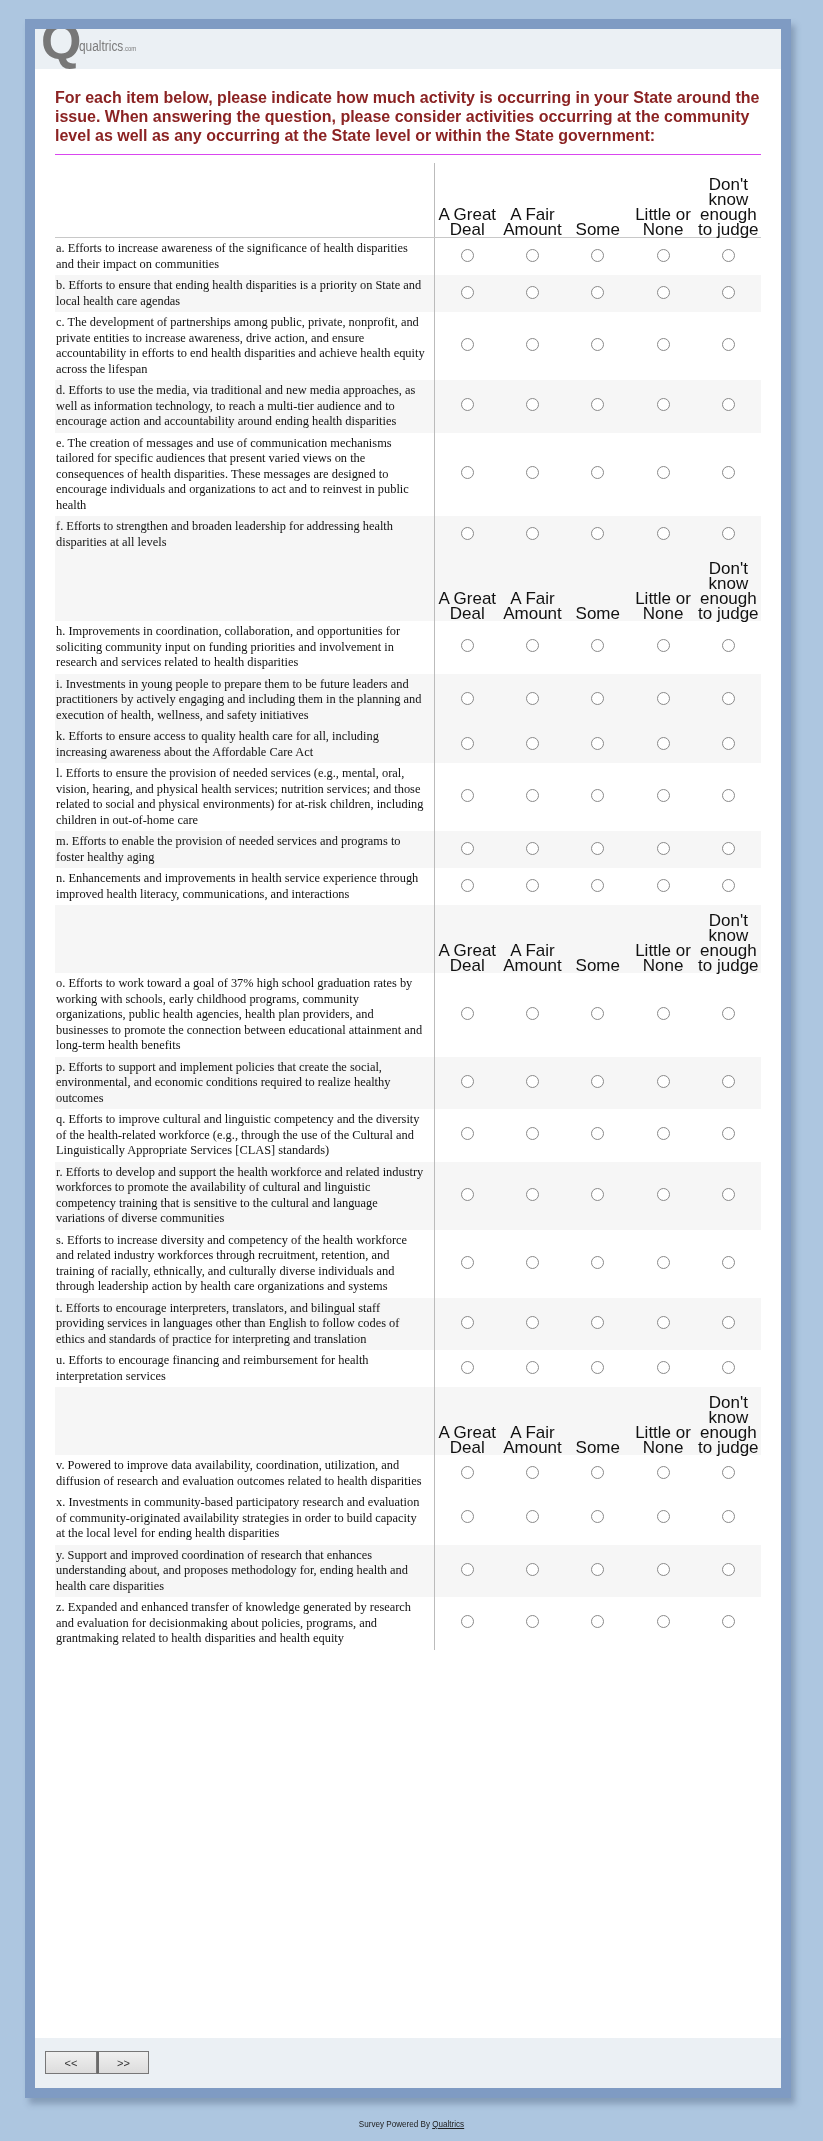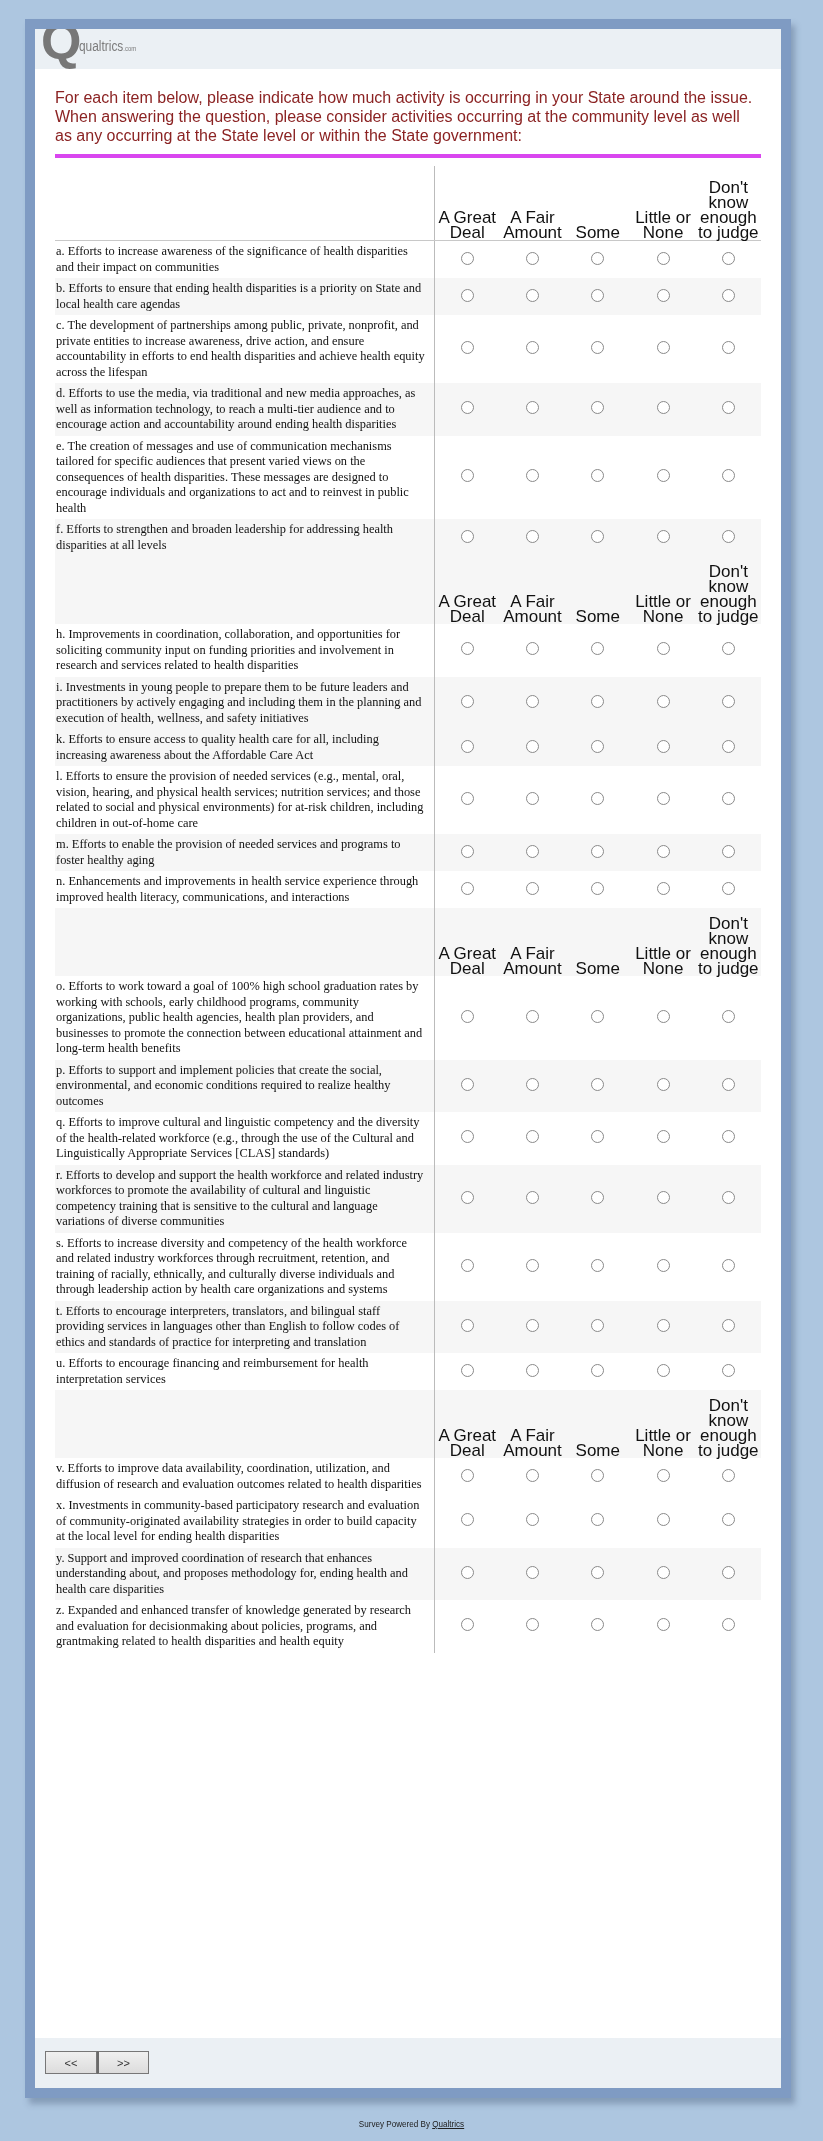--- a/index.html
+++ b/index.html
@@ -25,22 +25,22 @@
   }
   .logo { position: absolute; left: 6px; top: -14px; display: flex; align-items: flex-end; }
   .logo-q {
     font-family: "Liberation Sans", sans-serif; font-size: 52px; color: #777;
     font-weight: bold; line-height: 52px; letter-spacing: -2px;
   }
   .logo-text { font-size: 14px; color: #7b7b7b; margin-left: 0px; margin-bottom: 13px; font-family: "Liberation Sans Narrow", "Liberation Sans", sans-serif; transform: scaleX(0.85); transform-origin: left; }
   .logo-text small { font-size: 7px; }
   .content { padding: 19px 20px 0 20px; }
   .question {
-    color: #8b2323; font-weight: normal; font-size: 16px; line-height: 19px;
-    padding: 0 0 9px 0; border-bottom: 4px solid #d946ef; margin: 0 0 0 0;
+    color: #8b2323; font-weight: bold; font-size: 16px; line-height: 19px;
+    padding: 0 0 9px 0; border-bottom: 1px solid #d946ef; margin: 0 0 0 0;
   }
   table.matrix {
     border-collapse: collapse; width: 706px; margin-top: 8px;
     font-size: 12.4px; color: #111;
   }
   table.matrix td, table.matrix th { padding: 0; }
   td.label {
     width: 368px; padding: 3px 8px 3px 1px !important; line-height: 15.5px;
     border-right: 1px solid #bbb; vertical-align: middle; font-family: Liberation Serif, serif;
   }
@@ -206,21 +206,21 @@
             </tr>
             <tr class="hdr gray">
               <td class="label"></td>
               <th class="col"><span>A Great</span><br><span>Deal</span></th>
               <th class="col"><span>A Fair</span><br><span>Amount</span></th>
               <th class="col"><span>Some</span></th>
               <th class="col"><span>Little or</span><br><span>None</span></th>
               <th class="col"><span>Don't</span><br><span>know</span><br><span>enough</span><br><span>to judge</span></th>
             </tr>
             <tr>
-              <td class="label">o. Efforts to work toward a goal of 100% high school graduation rates by working with schools, early childhood programs, community organizations, public health agencies, health plan providers, and businesses to promote the connection between educational attainment and long-term health benefits</td>
+              <td class="label">o. Efforts to work toward a goal of 37% high school graduation rates by working with schools, early childhood programs, community organizations, public health agencies, health plan providers, and businesses to promote the connection between educational attainment and long-term health benefits</td>
               <td class="opt"><span class="radio" title="A Great Deal"></span></td>
               <td class="opt"><span class="radio" title="A Fair Amount"></span></td>
               <td class="opt"><span class="radio" title="Some"></span></td>
               <td class="opt"><span class="radio" title="Little or None"></span></td>
               <td class="opt"><span class="radio" title="Don't know enough to judge"></span></td>
             </tr>
             <tr class="gray">
               <td class="label">p. Efforts to support and implement policies that create the social, environmental, and economic conditions required to realize healthy outcomes</td>
               <td class="opt"><span class="radio" title="A Great Deal"></span></td>
               <td class="opt"><span class="radio" title="A Fair Amount"></span></td>
@@ -270,21 +270,21 @@
             </tr>
             <tr class="hdr gray">
               <td class="label"></td>
               <th class="col"><span>A Great</span><br><span>Deal</span></th>
               <th class="col"><span>A Fair</span><br><span>Amount</span></th>
               <th class="col"><span>Some</span></th>
               <th class="col"><span>Little or</span><br><span>None</span></th>
               <th class="col"><span>Don't</span><br><span>know</span><br><span>enough</span><br><span>to judge</span></th>
             </tr>
             <tr>
-              <td class="label">v. Efforts to improve data availability, coordination, utilization, and diffusion of research and evaluation outcomes related to health disparities</td>
+              <td class="label">v. Powered to improve data availability, coordination, utilization, and diffusion of research and evaluation outcomes related to health disparities</td>
               <td class="opt"><span class="radio" title="A Great Deal"></span></td>
               <td class="opt"><span class="radio" title="A Fair Amount"></span></td>
               <td class="opt"><span class="radio" title="Some"></span></td>
               <td class="opt"><span class="radio" title="Little or None"></span></td>
               <td class="opt"><span class="radio" title="Don't know enough to judge"></span></td>
             </tr>
             <tr>
               <td class="label">x. Investments in community-based participatory research and evaluation of community-originated availability strategies in order to build capacity at the local level for ending health disparities</td>
               <td class="opt"><span class="radio" title="A Great Deal"></span></td>
               <td class="opt"><span class="radio" title="A Fair Amount"></span></td>

